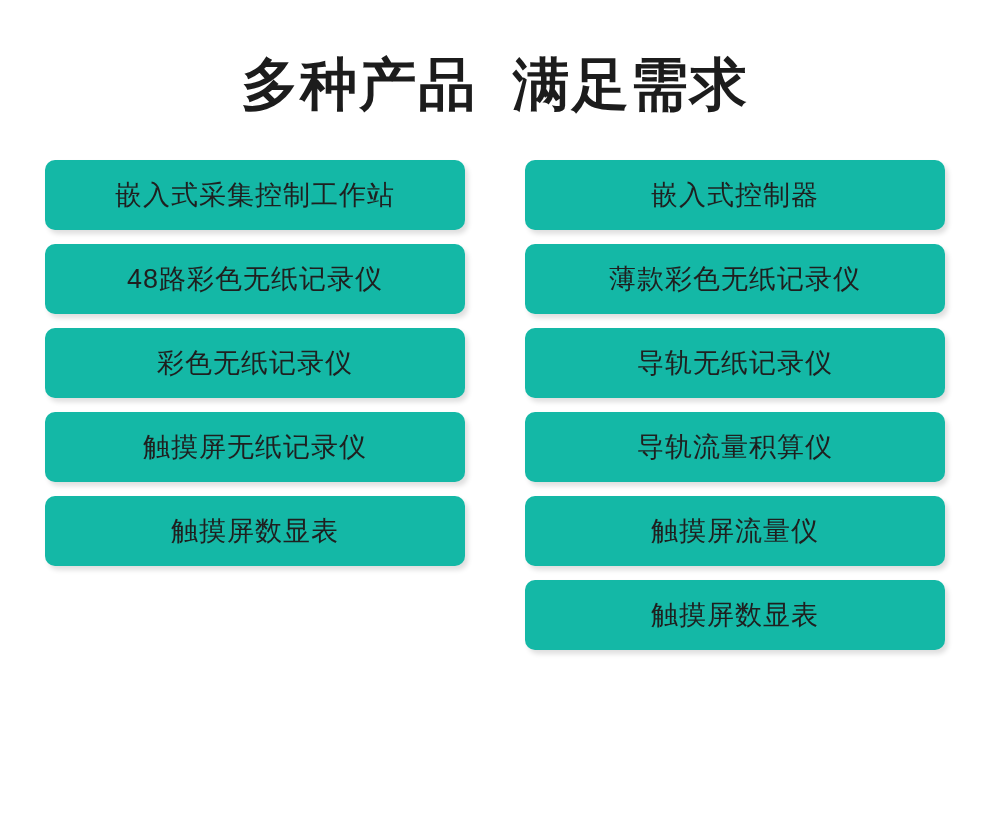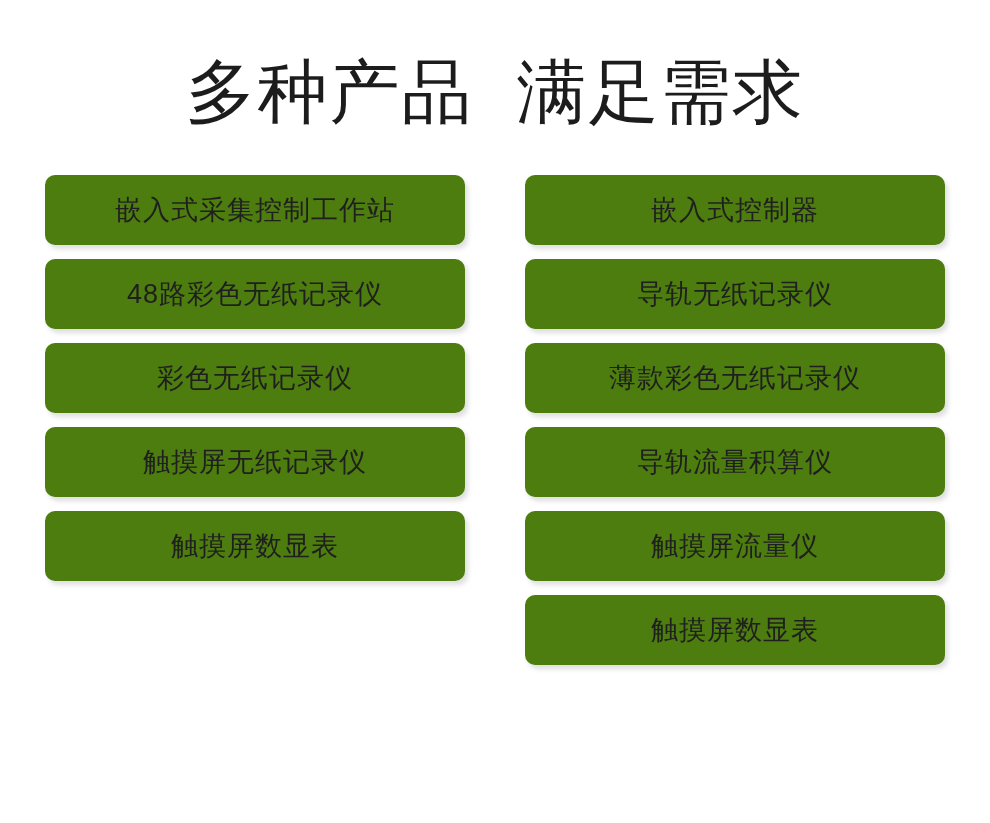--- a/index.html
+++ b/index.html
@@ -15,22 +15,22 @@
     overflow: hidden;
   }
   .page {
     width: 990px;
     height: 823px;
     position: relative;
     box-sizing: border-box;
   }
   .headline {
     text-align: center;
-    font-size: 70px;
-    font-weight: normal;
+    font-size: 57px;
+    font-weight: bold;
     letter-spacing: 2px;
     color: #1c1c1c;
     padding-top: 52px;
     line-height: 1.15;
     white-space: pre;
   }
   .columns {
     display: flex;
     justify-content: center;
     gap: 60px;
@@ -38,21 +38,21 @@
     padding: 0 28px;
     box-sizing: border-box;
   }
   .col {
     display: flex;
     flex-direction: column;
     gap: 14px;
     width: 420px;
   }
   .pill {
-    background: #4d7c0f;
+    background: #14b8a6;
     border-radius: 10px;
     height: 70px;
     display: flex;
     align-items: center;
     justify-content: center;
     font-size: 27px;
     color: #1f1f1f;
     box-shadow: 3px 4px 5px rgba(0,0,0,0.13);
     box-sizing: border-box;
     padding: 8px 10px;
@@ -72,21 +72,21 @@
     <div class="col">
       <div class="pill">嵌入式采集控制工作站</div>
       <div class="pill">48路彩色无纸记录仪</div>
       <div class="pill">彩色无纸记录仪</div>
       <div class="pill">触摸屏无纸记录仪</div>
       <div class="pill">触摸屏数显表</div>
     </div>
 
     <div class="col">
       <div class="pill">嵌入式控制器</div>
+      <div class="pill">薄款彩色无纸记录仪</div>
       <div class="pill">导轨无纸记录仪</div>
-      <div class="pill">薄款彩色无纸记录仪</div>
       <div class="pill">导轨流量积算仪</div>
       <div class="pill">触摸屏流量仪</div>
       <div class="pill">触摸屏数显表</div>
     </div>
 
   </div>
 </div>
 
 </body></html>

